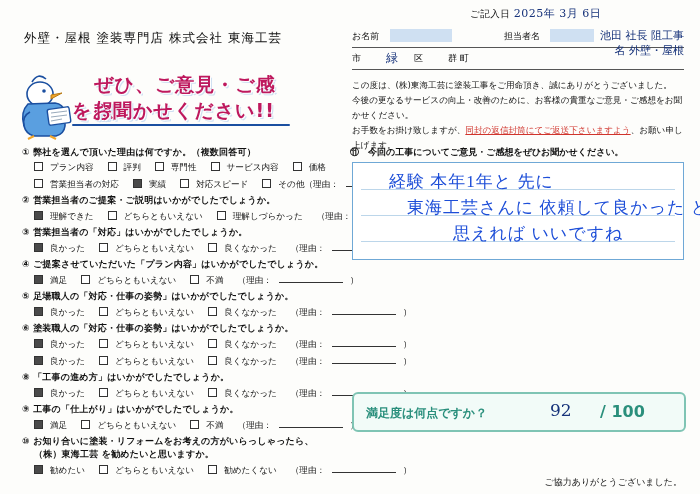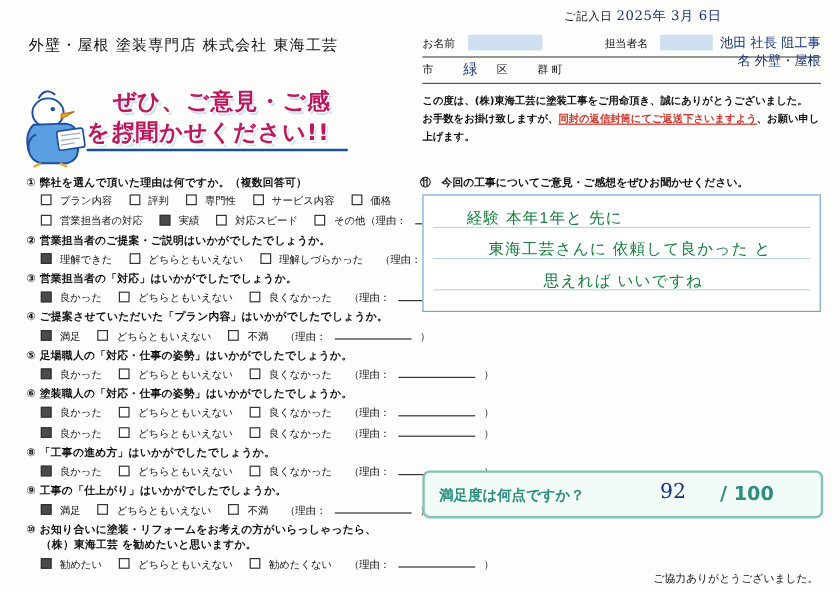--- a/index.html
+++ b/index.html
@@ -46,21 +46,21 @@
     text-shadow:1px 1px 0 #fff, 2px 2px 0 #cfe0f2;
   }
   .banner .t1{position:absolute;left:22px;top:2px;font-size:19px;}
   .banner .t2{position:absolute;left:0px;top:28px;font-size:19px;}
   .banner .rule{
     position:absolute;left:0;top:54px;width:218px;height:2px;background:#1b4fa0;border-radius:2px;
   }
   
   .intro{
     position:absolute;left:352px;top:78px;width:334px;
-    font-size:8.6px;line-height:1.75;color:#111;font-weight:bold;
+    font-size:8.6px;line-height:1.75;color:#111;
   }
   .intro .red{color:#d0342c;}
   .intro .u{text-decoration:underline;}
   
   .qs{position:absolute;left:22px;top:146px;width:320px;}
   .q{margin-bottom:1px;}
   .q-title{font-size:9px;font-weight:bold;letter-spacing:.2px;white-space:nowrap;}
   .opts{
     font-size:8.6px;margin:2px 0 3px 12px;white-space:nowrap;
   }
@@ -80,22 +80,22 @@
   }
   .memo{
     position:absolute;left:352px;top:162px;width:330px;height:96px;
     border:1px solid #6fa8d6;background:#fff;
   }
   .memo .line{
     position:absolute;left:8px;right:8px;height:1px;background:#bcd6ea;
   }
   .memo-text{
     position:absolute;left:14px;top:6px;width:306px;
-    font-family:Liberation Sans, sans-serif;
-    color:#15803d;font-size:13px;line-height:26px;letter-spacing:1px;
+    font-family:Liberation Serif, serif;
+    color:#1d4ed8;font-size:17px;line-height:26px;letter-spacing:1px;
   }
   .memo-text div{white-space:nowrap;}
   .memo-text .ind1{padding-left:22px;}
   .memo-text .ind2{padding-left:40px;}
   .memo-text .ind3{padding-left:86px;}
   
   .score{
     position:absolute;left:352px;top:392px;width:330px;height:36px;
     border:2px solid #7fc4b4;border-radius:6px;background:#f2fbf8;
   }
@@ -160,20 +160,21 @@
   </div>
 
   <div class="banner">
     <div class="t1">ぜひ、ご意見・ご感想</div>
     <div class="t2">をお聞かせください!!</div>
     <div class="rule"></div>
   </div>
 
   <div class="intro">
     <div>この度は、(株)東海工芸に塗装工事をご用命頂き、誠にありがとうございました。</div>
+    <div>今後の更なるサービスの向上・改善のために、お客様の貴重なご意見・ご感想をお聞かせください。</div>
     <div>
       <span>お手数をお掛け致しますが、</span><span class="red u">同封の返信封筒にてご返送下さいますよう</span><span>、お願い申し上げます。</span>
     </div>
   </div>
 
   <div class="qs" id="question-list">
       <div class="q">
         <div class="q-title">① 弊社を選んで頂いた理由は何ですか。（複数回答可）</div>
         <div class="opts"><span><span class="ck"></span><span>プラン内容</span></span><span><span class="ck"></span><span>評判</span></span><span><span class="ck"></span><span>専門性</span></span><span><span class="ck"></span><span>サービス内容</span></span><span><span class="ck"></span><span>価格</span></span></div>
         <div class="opts"><span><span class="ck"></span><span>営業担当者の対応</span></span><span><span class="ck filled"></span><span>実績</span></span><span><span class="ck"></span><span>対応スピード</span></span><span><span class="ck"></span><span>その他（理由：</span><span class="ul" style="width: 64px;"></span><span>）</span></span></div>

